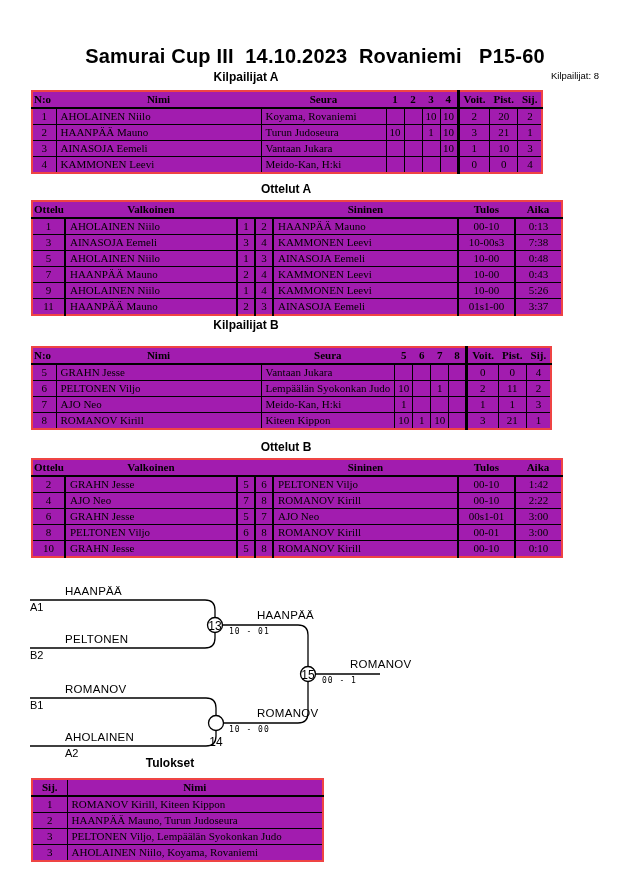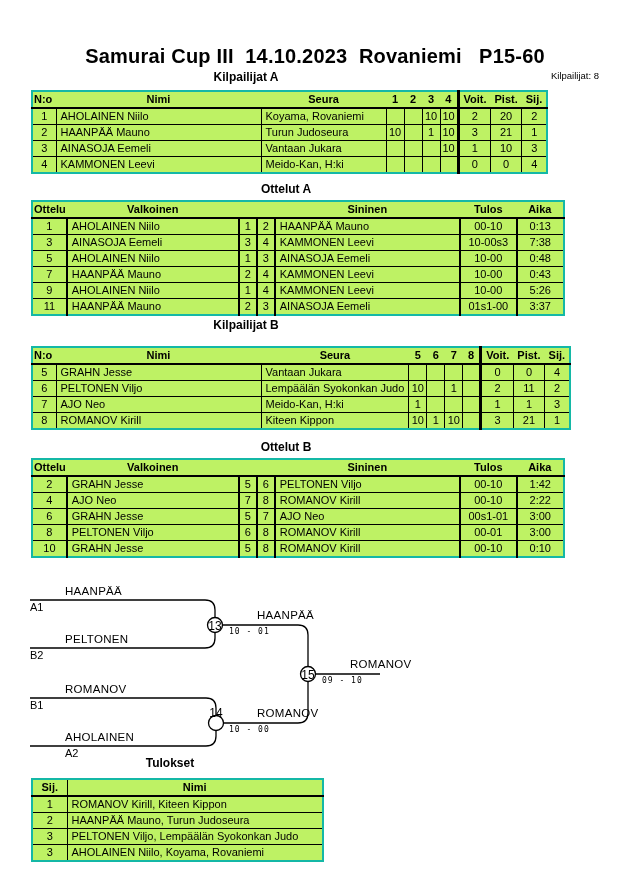--- a/index.html
+++ b/index.html
@@ -7,21 +7,21 @@
     width:630px; height:891px; background:#ffffff; color:#000;
     font-family:"Liberation Sans", sans-serif; position:relative; overflow:hidden;
   }
   .title {
     position:absolute; top:45px; left:0; width:630px; text-align:center;
     font-size:20px; font-weight:bold; white-space:pre; letter-spacing:.2px;
   }
   .sec-head { position:absolute; font-size:12px; font-weight:bold; }
   .count-label { position:absolute; top:70px; right:31px; width:200px; text-align:right; font-size:9.5px; }
 
-  table.tbl { position:absolute; border-collapse:collapse; table-layout:fixed; background:#bef264; border:2px solid #14b8a6; }
+  table.tbl { position:absolute; border-collapse:collapse; table-layout:fixed; background:#a21caf; border:2px solid #ef4444;font-family:Liberation Serif, serif; }
   .tbl th, .tbl td {
     border:1px solid #000; font-size:11px; height:15px; line-height:15px;
     padding:0 4px; white-space:nowrap; overflow:visible;
   }
   .tbl th { font-weight:bold; text-align:center; border-left:none; border-right:none; border-bottom:2px solid #000; }
   .tbl th:first-child { text-align:left; padding:0 1px; }
 
   
   .pool td:nth-child(1), .pool td:nth-child(n+4) { text-align:center; padding:0 1px; }
   .pool td:nth-child(2), .pool td:nth-child(3)  { text-align:left; }
@@ -378,28 +378,28 @@
   </svg>
   <div class="bk-name" style="left:37px;top:5px;">HAANPÄÄ</div>
   <div class="bk-seed" style="left:30px;top:21px;">A1</div>
   <div class="bk-name" style="left:37px;top:53px;">PELTONEN</div>
   <div class="bk-seed" style="left:30px;top:69px;">B2</div>
   <div class="bk-name" style="left:37px;top:103px;">ROMANOV</div>
   <div class="bk-seed" style="left:30px;top:119px;">B1</div>
   <div class="bk-name" style="left:37px;top:151px;">AHOLAINEN</div>
   <div class="bk-seed" style="left:29px;top:167px;margin-left:36px;">A2</div>
   <div class="bk-match" style="left:205px;top:39px;">13</div>
-  <div class="bk-match" style="left:206px;top:126px;">14</div>
+  <div class="bk-match" style="left:206px;top:155px;">14</div>
   <div class="bk-match" style="left:298px;top:88px;">15</div>
   <div class="bk-name" style="left:229px;top:29px;">HAANPÄÄ</div>
   <div class="bk-score" style="left:229px;top:47px;">10 - 01</div>
   <div class="bk-name" style="left:229px;top:127px;">ROMANOV</div>
   <div class="bk-score" style="left:229px;top:145px;">10 - 00</div>
   <div class="bk-name" style="left:322px;top:78px;">ROMANOV</div>
-  <div class="bk-score" style="left:322px;top:96px;">09 - 10</div>
+  <div class="bk-score" style="left:322px;top:96px;">00 - 1</div>
 </div>
 
 <div class="sec-head" style="top:756px;left:0;width:340px;text-align:center;">Tulokset</div>
 
 <table class="tbl results" style="top:778px;left:31px;">
   <colgroup>
       <col style="width:35px">
       <col style="width:256px">
     </colgroup>
   <tbody>

